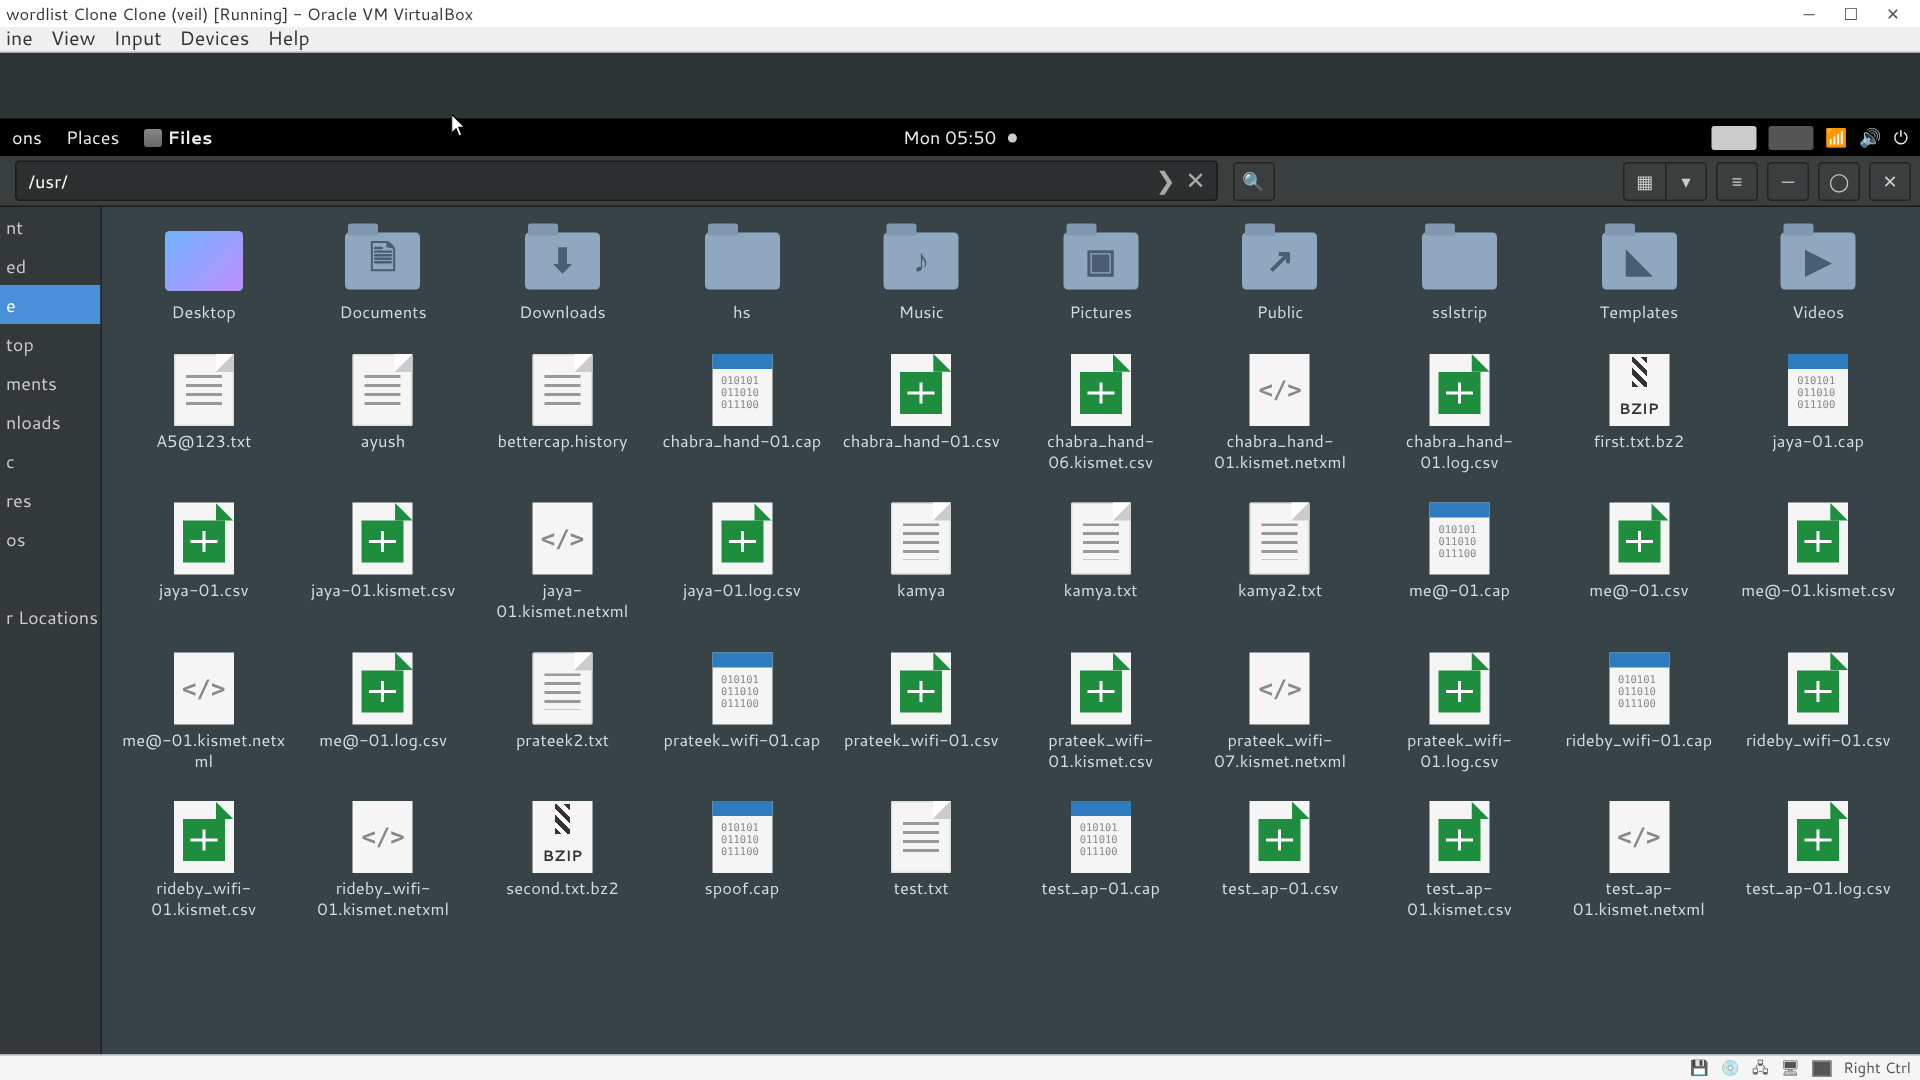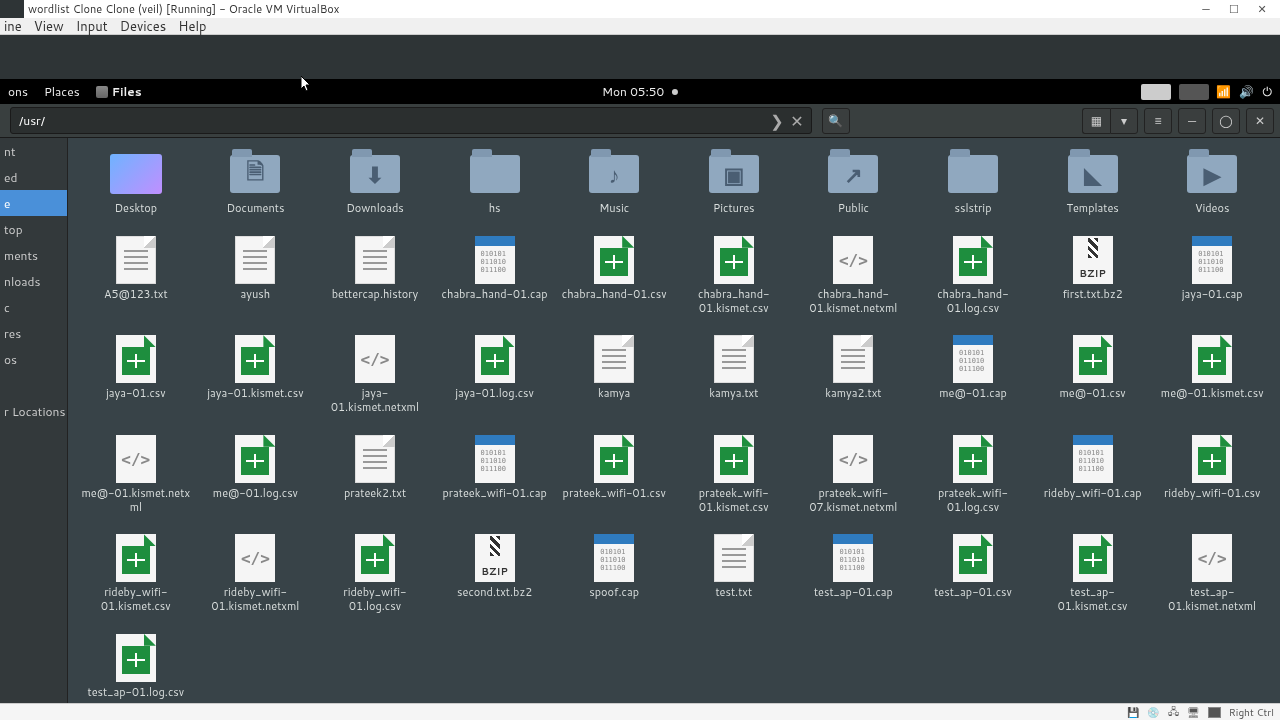--- a/index.html
+++ b/index.html
@@ -1,19 +1,19 @@
 <!DOCTYPE html>
 <html><head>
 <meta charset="utf-8">
 <style>
 * { margin: 0; padding: 0; box-sizing: border-box; font-family: "Segoe UI", "Cantarell", sans-serif; }
 body { background: #2e3436; color: #d3d7cf; width: 1280px; height: 720px; overflow: hidden; position: relative; }
 
 
-.vb-titlebar { background: #ffffff; height: 18px; display: flex; align-items: center; padding: 0 4px; font-size: 11px; color: #333; margin-left: 24px; }
+.vb-titlebar { background: #ffffff; height: 18px; display: flex; align-items: center; padding: 0 4px; font-size: 11px; color: #333; }
 .vb-titlebar .title { flex: 1; }
 .vb-titlebar .wc { width: 28px; text-align: center; color: #555; font-size: 11px; }
 .vb-menubar { background: #f0f0f0; height: 17px; display: flex; align-items: center; padding: 0 4px; font-size: 13px; color: #333; gap: 12px; border-bottom: 1px solid #ccc;}
 .vb-status { position:absolute; bottom:0; left:0; right:0; height:17px; background:#f5f5f5; border-top:1px solid #ccc; display:flex; justify-content:flex-end; align-items:center; font-size:10px; color:#555; padding:0 6px; gap:8px;}
 
 
 .topbar { background: #000; height: 25px; display: flex; align-items: center; color: #eee; font-size: 12px; padding: 0 8px; margin-top: 44px; }
 .topbar .left { display:flex; gap:16px; align-items:center; }
 .topbar .center { position:absolute; left:50%; transform:translateX(-50%); display:flex; gap:8px; align-items:center; }
 .topbar .right { margin-left:auto; display:flex; gap:8px; align-items:center; }
@@ -273,21 +273,21 @@
           </div>
           <div class="label">chabra_hand-01.csv</div>
         </div>
         <div class="file">
           <div class="iconbox">
             <div class="sheet-ico">
               <div class="corner"></div>
               <div class="sqr"></div>
             </div>
           </div>
-          <div class="label">chabra_hand-01.kismet.csv</div>
+          <div class="label">chabra_hand-06.kismet.csv</div>
         </div>
         <div class="file">
           <div class="iconbox">
             <div class="code-ico">
               <div class="glyph">&lt;/&gt;</div>
             </div>
           </div>
           <div class="label">chabra_hand-01.kismet.netxml</div>
         </div>
         <div class="file">
@@ -511,29 +511,20 @@
           </div>
           <div class="label">rideby_wifi-01.kismet.csv</div>
         </div>
         <div class="file">
           <div class="iconbox">
             <div class="code-ico">
               <div class="glyph">&lt;/&gt;</div>
             </div>
           </div>
           <div class="label">rideby_wifi-01.kismet.netxml</div>
-        </div>
-        <div class="file">
-          <div class="iconbox">
-            <div class="sheet-ico">
-              <div class="corner"></div>
-              <div class="sqr"></div>
-            </div>
-          </div>
-          <div class="label">rideby_wifi-01.log.csv</div>
         </div>
         <div class="file">
           <div class="iconbox">
             <div class="bzip-ico">
               <div class="zip"></div>
               <div class="lab">BZIP</div>
             </div>
           </div>
           <div class="label">second.txt.bz2</div>
         </div>

